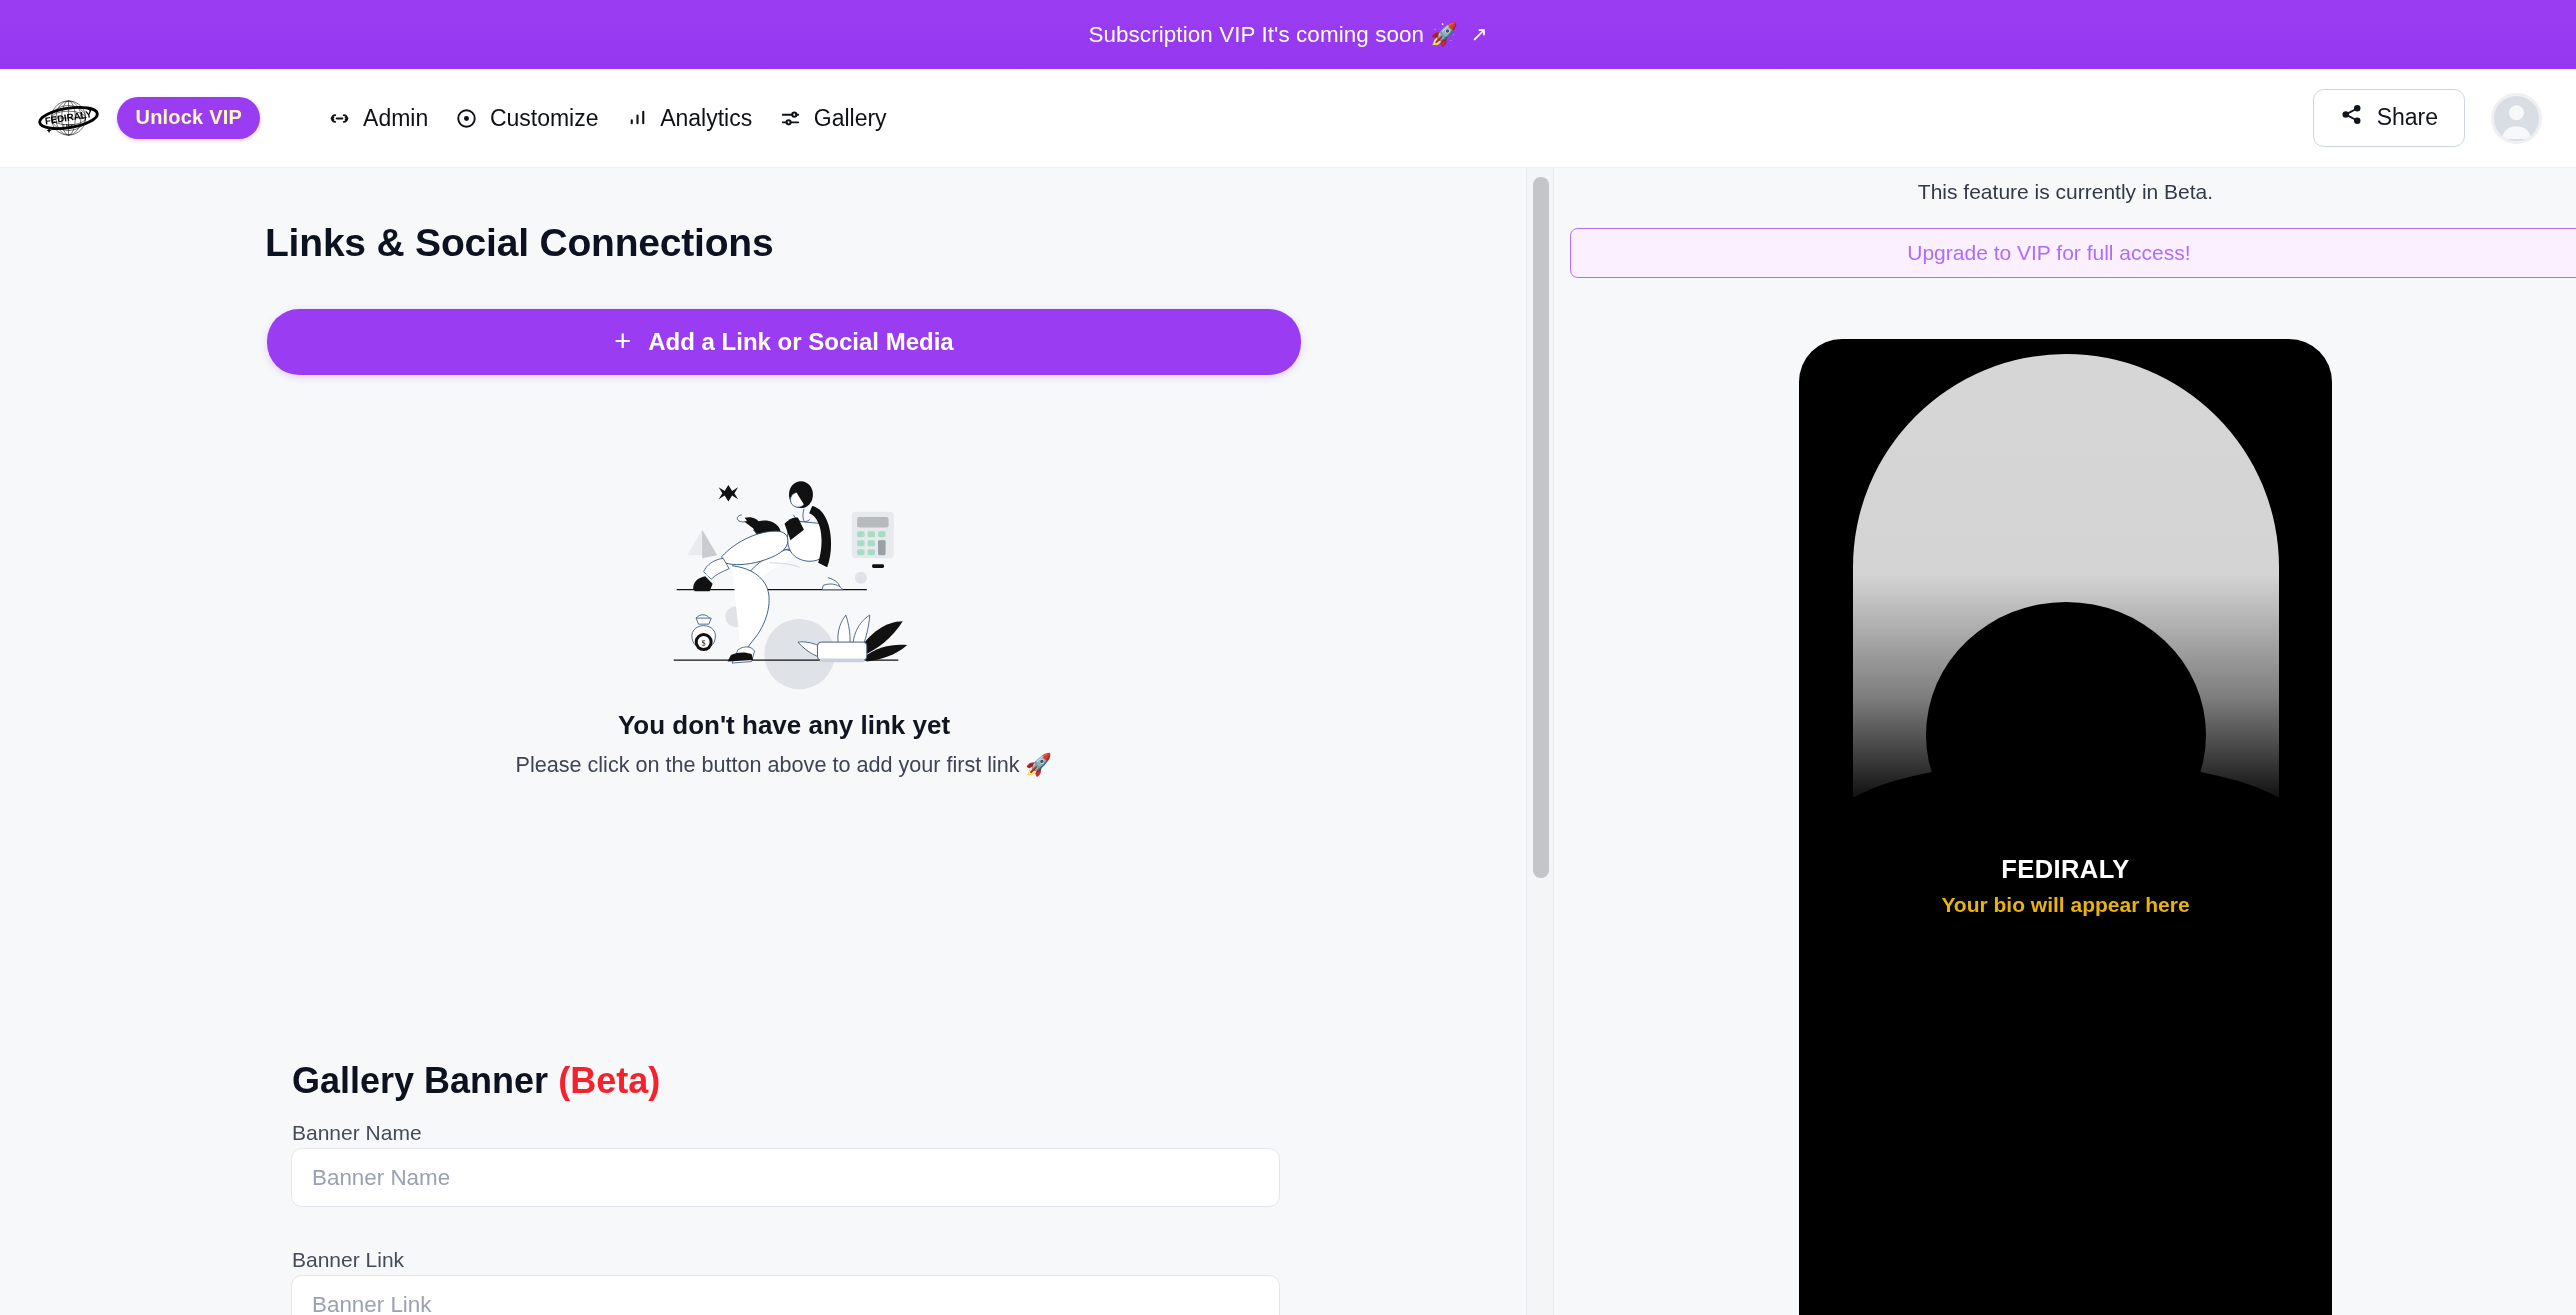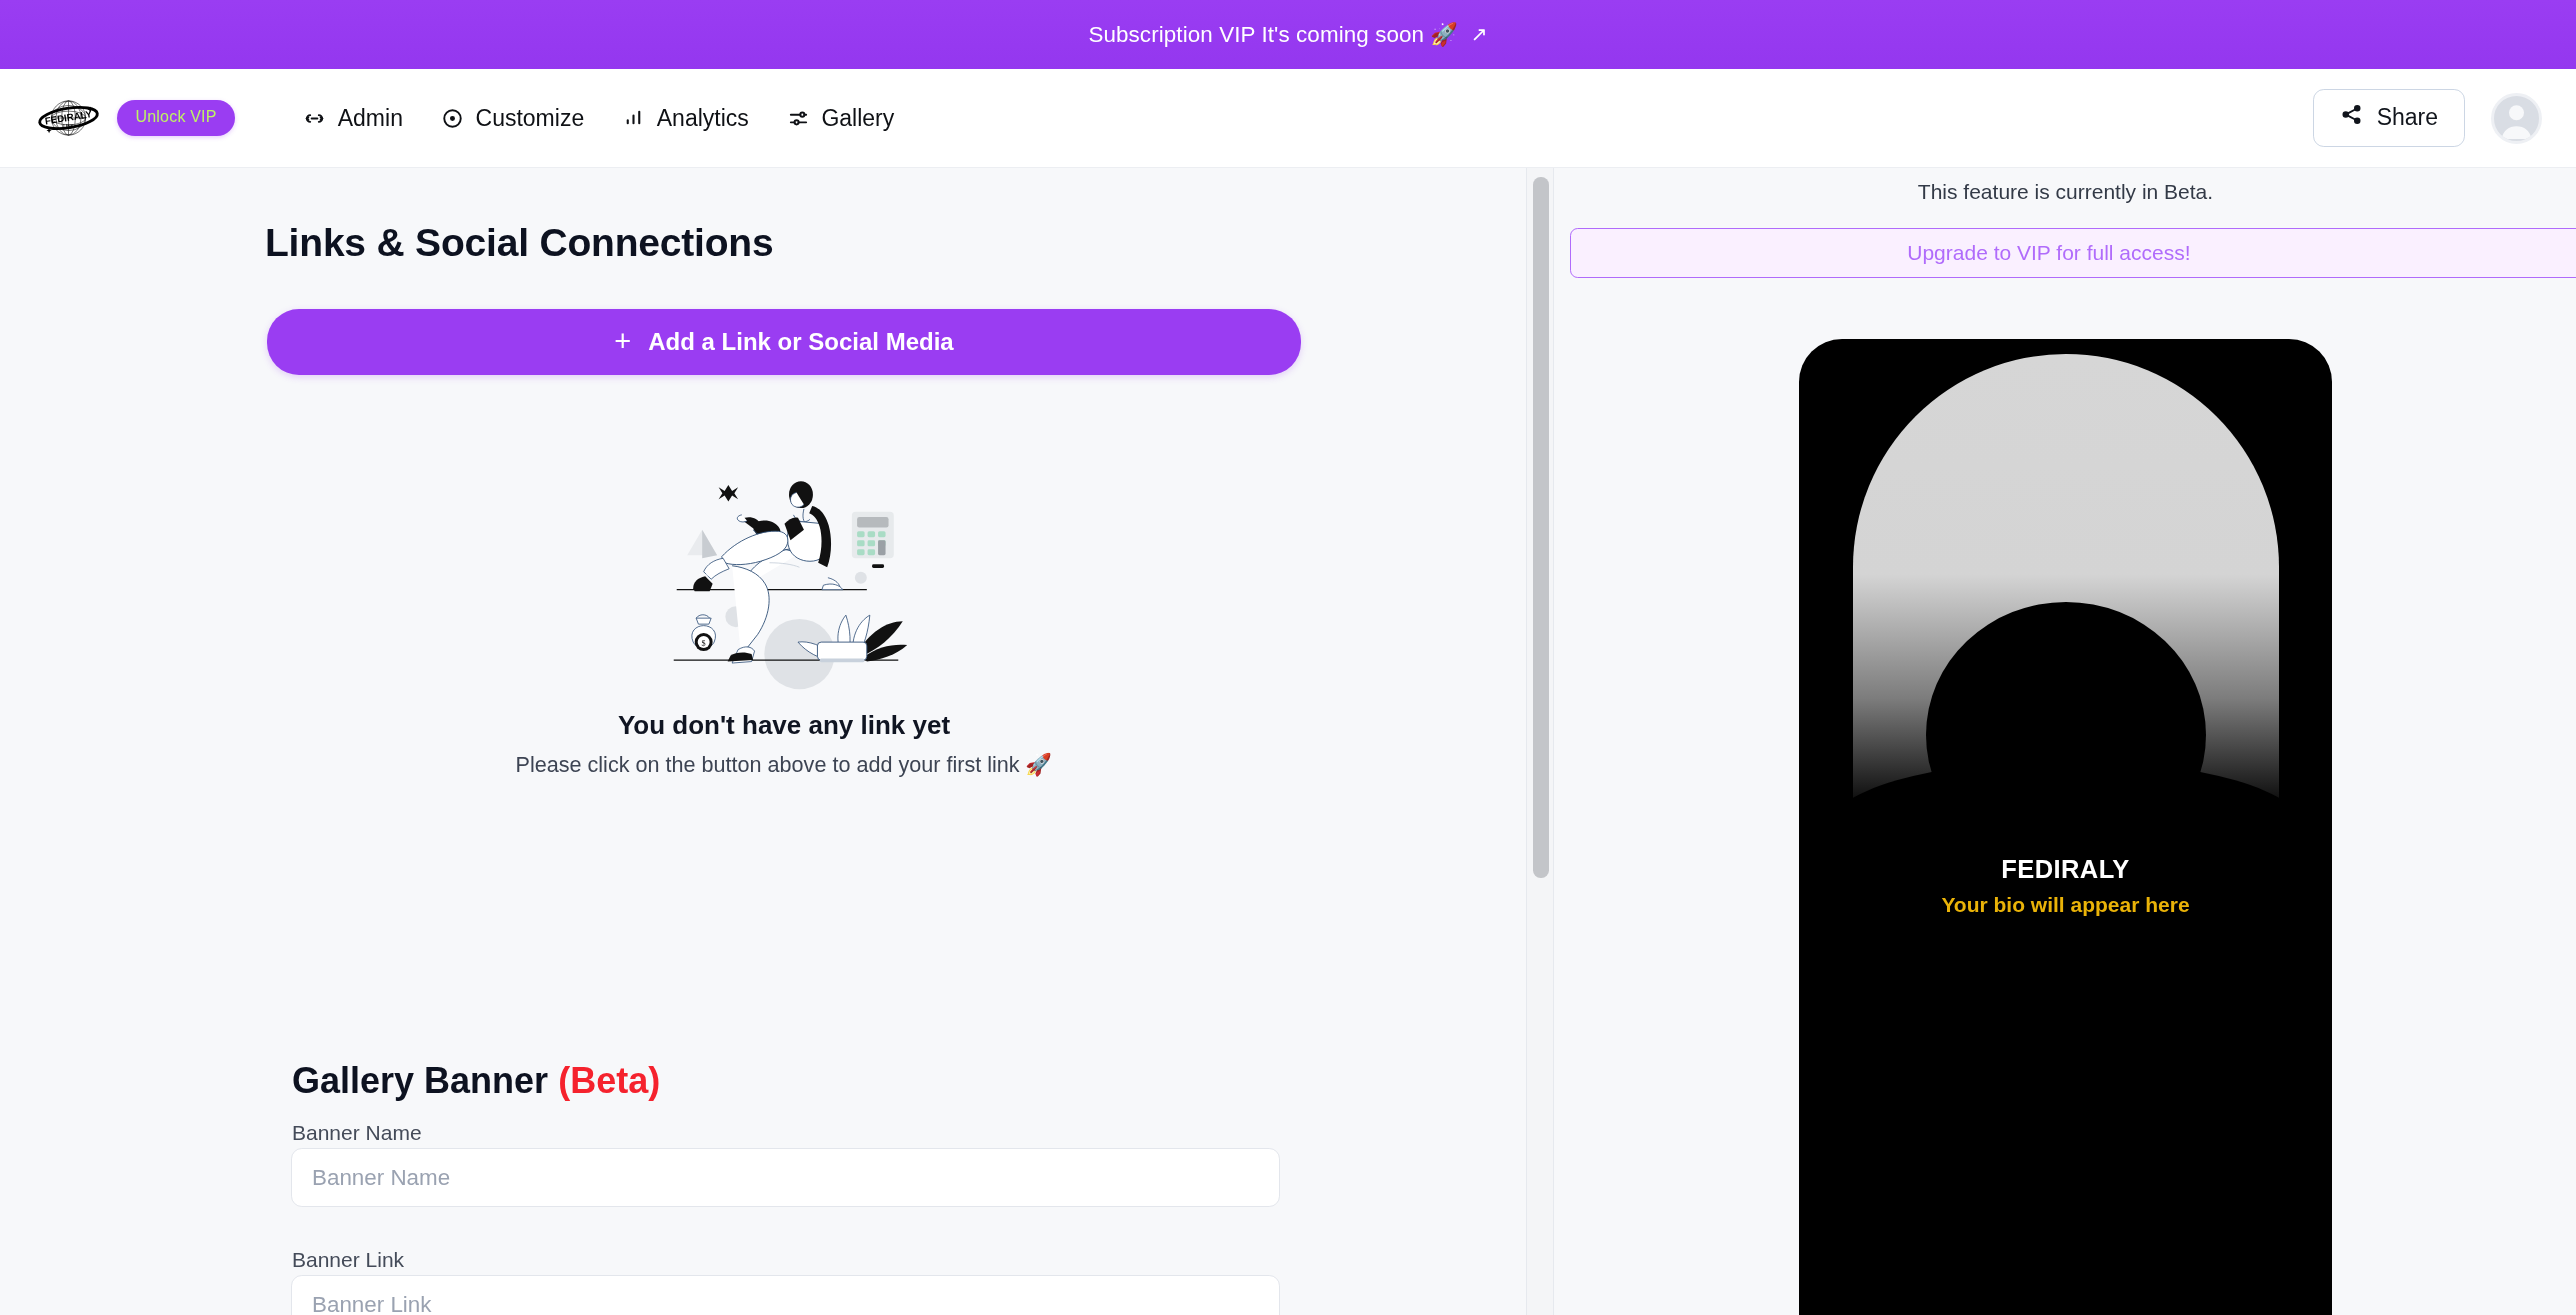--- a/index.html
+++ b/index.html
@@ -45,35 +45,35 @@
   .brand-zone {
     display: flex; align-items: center; gap: 17px;
     margin-left: 37px;
   }
   .logo {
     width: 63px; height: 48px;
     display: block; flex: 0 0 auto;
   }
   .unlock-vip {
     background: #9a3df2;
-    color: #bef264;
+    color: #fef9c3;
     border: none;
     border-radius: 771px;
     padding: 8.5px 18.5px 10px;
-    font-size: 16px;
-    font-weight: 400;
+    font-size: 20px;
+    font-weight: 700;
     font-family: "Liberation Sans", sans-serif;
     letter-spacing: 0.2px;
     cursor: pointer;
     box-shadow: 0 1.5px 4.6px rgba(154,61,242,.25);
   }
 
   .nav {
     display: flex; align-items: flex-start;
-    gap: 38px;
+    gap: 27px;
     margin-left: 68px;
   }
   .nav-item {
     display: flex; align-items: center; gap: 11.6px;
     color: #0f1115;
     font-size: 23px;
     cursor: pointer;
     white-space: nowrap;
   }
   .nav-item svg { display: block; flex: 0 0 auto; }

